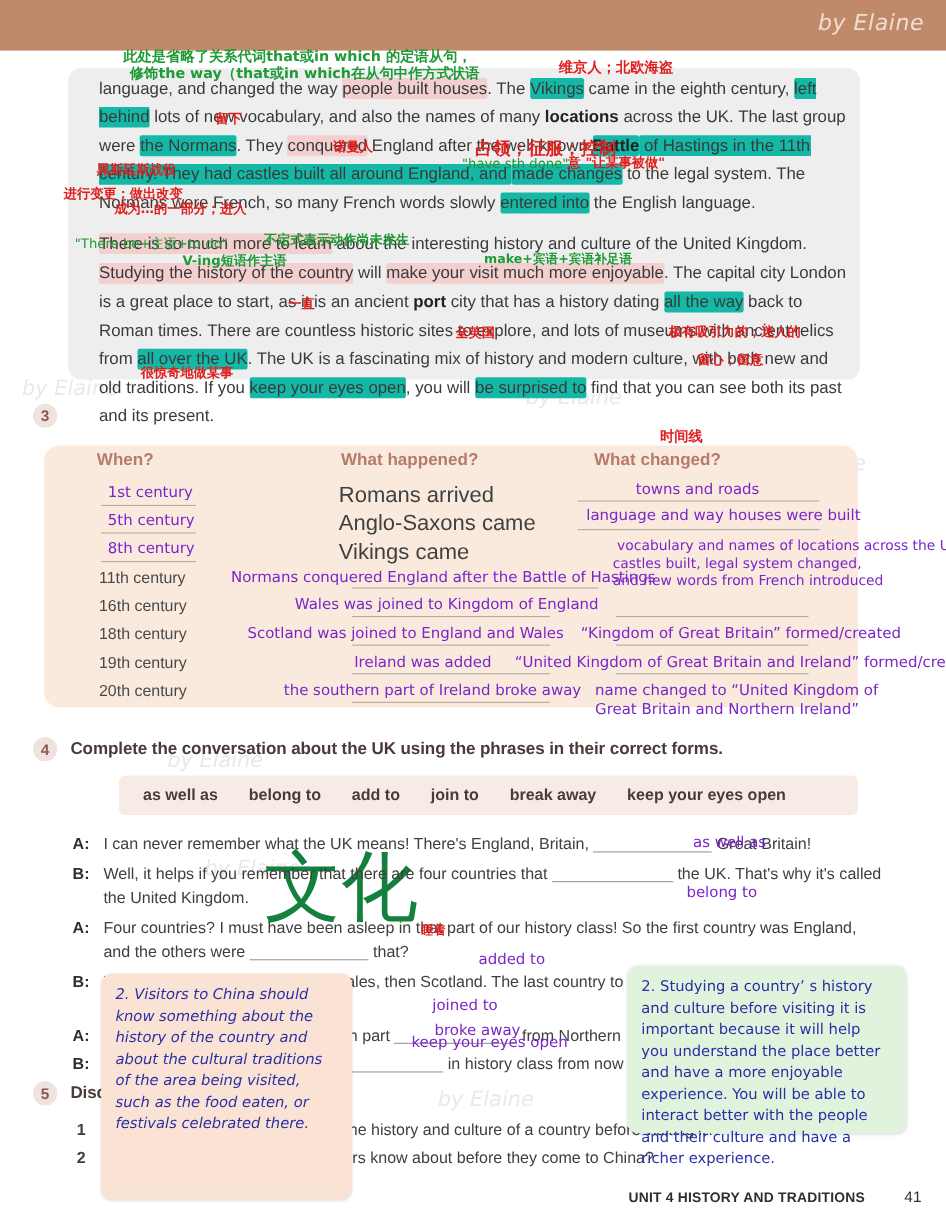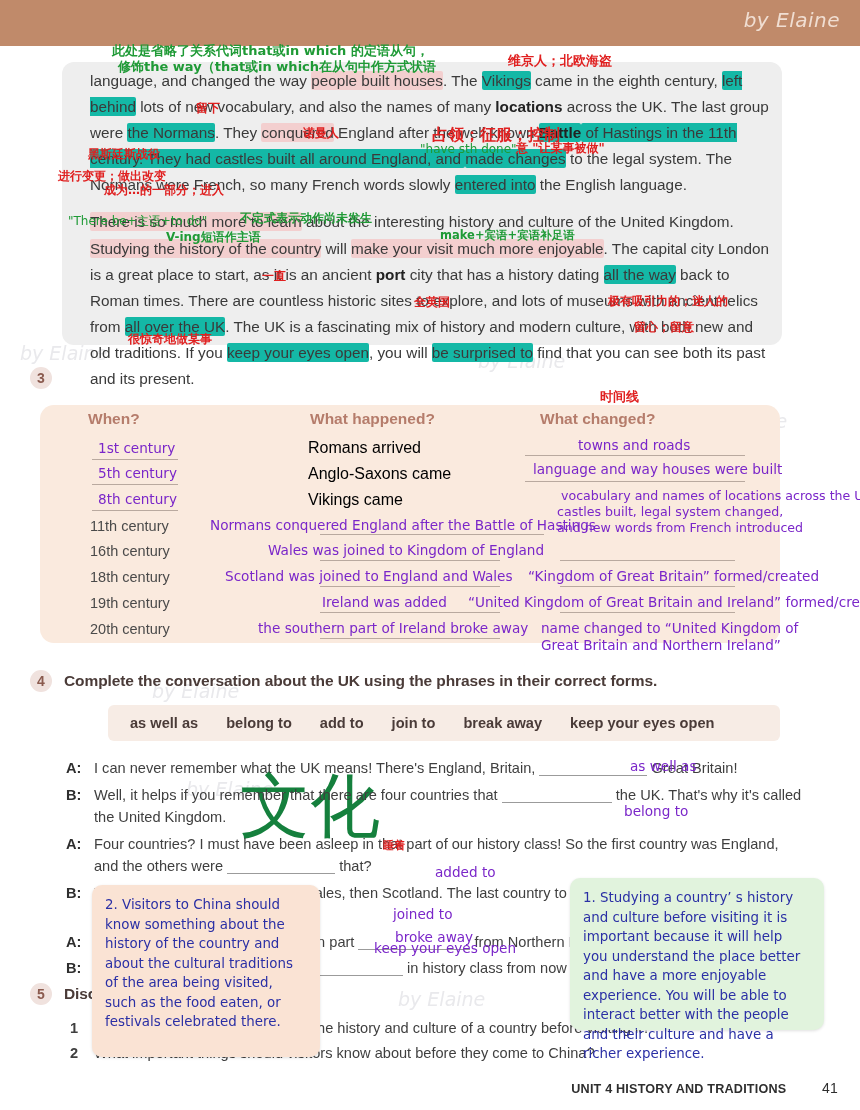--- a/index.html
+++ b/index.html
@@ -40,21 +40,21 @@
   .tasktitle{font-size:15.5px;font-weight:bold;color:#4a3b38;letter-spacing:-.1px;}
   
   .tlpanel{position:absolute;left:40px;top:405px;width:740px;height:238px;
     background:#faeade;border-radius:14px;}
   .tlhead{position:absolute;font-size:15.5px;font-weight:bold;color:#b57c6b;}
   .tlwhen{position:absolute;font-size:14.5px;color:#4a4a4a;text-align:left;}
   .blank{position:absolute;border-bottom:1px solid #b9a99f;}
   .hw{position:absolute;color:#7a26c9;font-size:13.6px;white-space:nowrap;
       font-family:"DejaVu Sans",sans-serif;}
   .hw.sm{font-size:12.6px;}
-  .mid{position:absolute;font-size:16px;color:#000000;white-space:nowrap;}
+  .mid{position:absolute;font-size:20px;color:#404040;white-space:nowrap;}
   
   .bank{position:absolute;left:108px;top:705px;width:672px;height:36px;
     background:#f7ece5;border-radius:6px;display:flex;align-items:center;gap:28px;
     padding-left:22px;box-sizing:border-box;}
   .bank span{font-size:14.6px;font-weight:bold;color:#4a3b38;}
   
   .conv{position:absolute;left:66px;top:757px;width:740px;font-size:14.6px;
     line-height:22.5px;color:#3f3f3f;}
   .turn{display:flex;gap:10px;margin-bottom:4px;}
   .spk{font-weight:bold;color:#2e2e2e;width:18px;flex:0 0 18px;}
@@ -259,19 +259,19 @@
   <div class="discrow">
     <div class="discnum">1</div>
     <div>Why is it important to know about the history and culture of a country before visiting it?</div>
   </div>
   <div class="discrow">
     <div class="discnum">2</div>
     <div>What important things should visitors know about before they come to China?</div>
   </div>
 </div>
 
-<div class="note note-pink" style="left:92px;top:885px;width:228px;height:172px;">2. Visitors to China should know something about the history of the country and about the cultural traditions of the area being visited,  such as the food eaten,  or festivals celebrated there.</div>
-<div class="note note-green" style="left:570px;top:878px;width:254px;height:152px;">1. Studying a country’ s history and culture before visiting it is important because it will help you understand the place better and have a more enjoyable experience. You will be able to interact better with the people and their culture and have a richer experience.</div>
+<div class="note note-pink" style="left:92px;top:885px;width:228px;height:205px;font-style:italic;">2. Visitors to China should know something about the history of the country and about the cultural traditions of the area being visited,  such as the food eaten,  or festivals celebrated there.</div>
+<div class="note note-green" style="left:570px;top:878px;width:254px;height:152px;">2. Studying a country’ s history and culture before visiting it is important because it will help you understand the place better and have a more enjoyable experience. You will be able to interact better with the people and their culture and have a richer experience.</div>
 
 <div class="footer">
   <span>UNIT 4 HISTORY AND TRADITIONS</span>
   <span class="pg">41</span>
 </div>
 
 </body></html>

